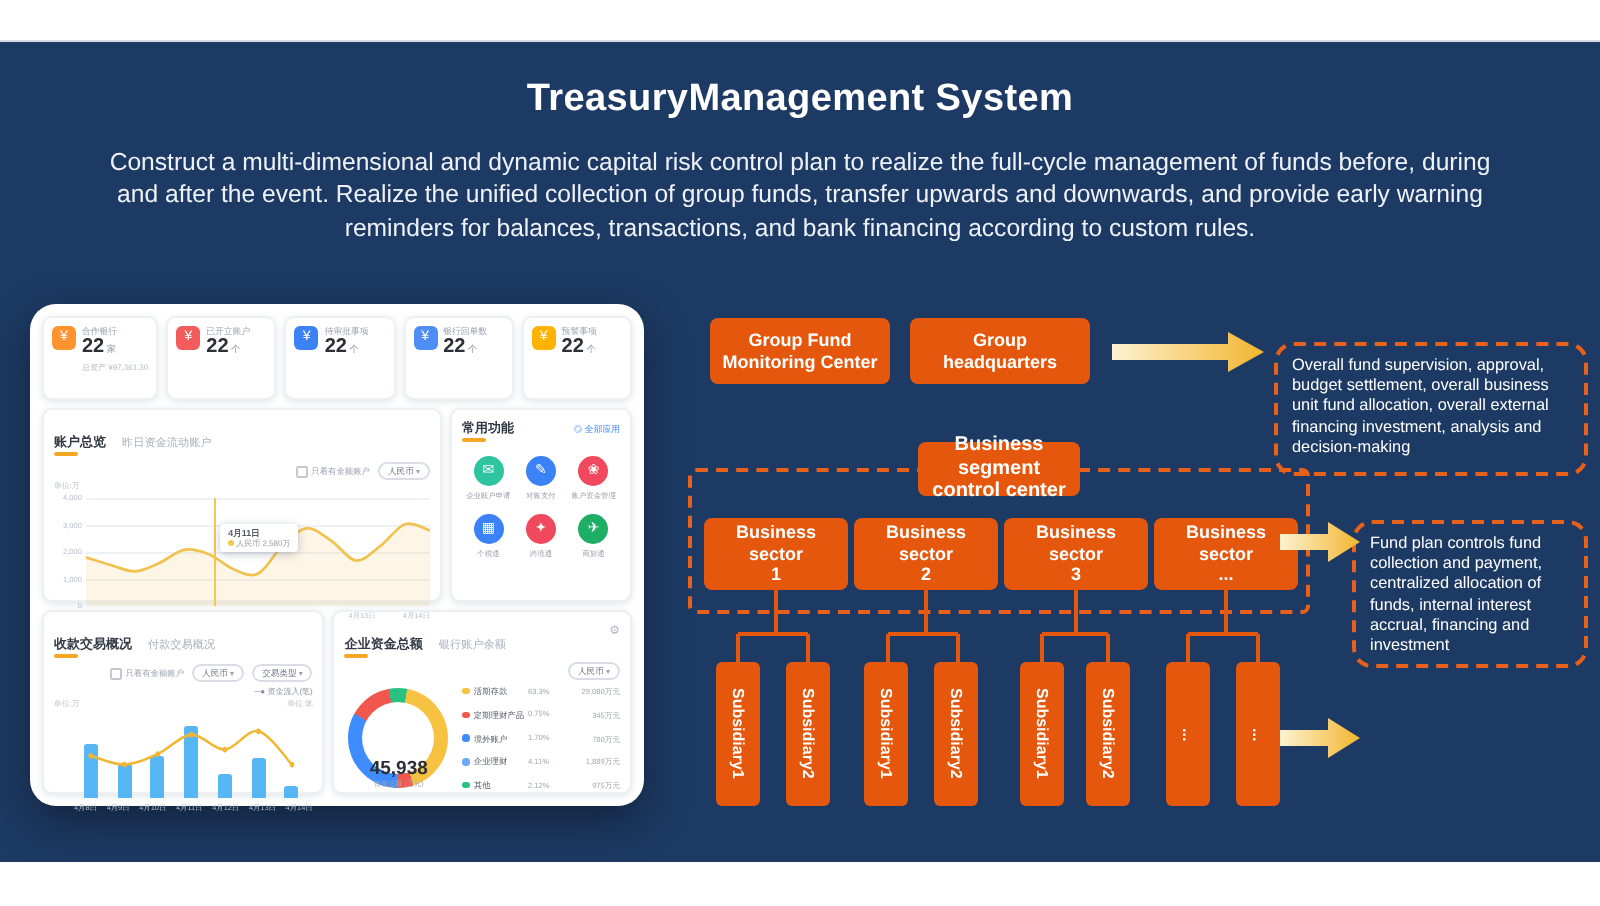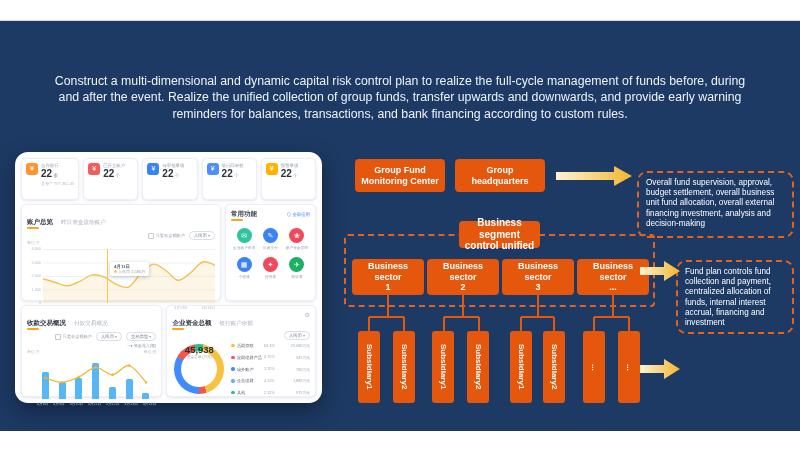--- a/index.html
+++ b/index.html
@@ -61,21 +61,21 @@
   #bar-plot{position:relative;height:44px;margin:1px 2px 0 10px;}
   #bars{position:absolute;inset:0;display:flex;align-items:flex-end;justify-content:space-around;}
   .bar{width:7px;background:#57b6f4;border-radius:1.5px 1.5px 0 0;}
   #bar-line-svg{position:absolute;inset:0;width:100%;height:100%;}
 
   #donut-head{position:relative;}
   .gear{position:absolute;right:0;top:0;font-size:6px;color:#b0b8c2;}
   #donut-content{display:flex;align-items:center;margin-top:3px;}
   #donut-ring{position:relative;width:50px;height:50px;border-radius:50%;flex:none;margin-left:2px;}
   #donut-ring::after{content:"";position:absolute;left:7px;top:7px;width:36px;height:36px;background:#fff;border-radius:50%;}
-  #donut-center{position:absolute;inset:0;display:flex;flex-direction:column;align-items:center;justify-content:flex-start;z-index:2;}
+  #donut-center{position:absolute;inset:0;display:flex;flex-direction:column;align-items:center;justify-content:flex-end;z-index:2;}
   #donut-center .v{font-size:9.5px;font-weight:700;color:#2b2f36;}
   #donut-center .s{font-size:3.6px;color:#a0a7b1;}
   #donut-legend{flex:1;display:flex;flex-direction:column;justify-content:space-between;height:52px;padding-left:7px;}
   .dl-row{display:flex;align-items:center;gap:2px;}
   .dl-dot{width:3.5px;height:3.5px;border-radius:50%;flex:none;}
   .dl-label{font-size:4.2px;color:#565c66;flex:1;white-space:nowrap;}
   .dl-pct{font-size:3.8px;color:#a0a7b1;width:16px;}
   .dl-amt{font-size:3.8px;color:#a0a7b1;width:28px;text-align:right;white-space:nowrap;}
 
   
@@ -86,20 +86,21 @@
   .arrow-svg{position:absolute;z-index:2;}
   #connector-svg{position:absolute;left:340px;top:274px;z-index:1;}
 </style>
 </head>
 <body>
 
 <div id="page">
   <div id="topbar"></div>
   <div id="stage">
 
+    <div class="page-title">TreasuryManagement System</div>
     <div class="page-desc">Construct a multi-dimensional and dynamic capital risk control plan to realize the full-cycle management of funds before, during and after the event. Realize the unified collection of group funds, transfer upwards and downwards, and provide early warning reminders for balances, transactions, and bank financing according to custom rules.</div>
 
     <div id="dashboard">
       <div id="kpi-row">
           <div class="panel kpi-card">
             <span class="kpi-icon" style="background: rgb(255, 147, 48);">¥</span>
             <div class="kpi-right">
               <div class="kpi-label">合作银行</div>
               <div class="kpi-value">22<span class="kpi-unit"> 家</span></div>
               <div class="kpi-footer">总资产 ¥97,361.30</div>
@@ -332,21 +333,21 @@
         </defs>
       <path d="M0,7 L58,7 L58,1 L76,11 L58,21 L58,15 L0,15 Z" fill="url(#ag1)"></path>
     </svg>
 
     <div class="note" style="left:637px;top:122px;width:157px;height:67px;">Overall fund supervision, approval, budget settlement, overall business unit fund allocation, overall external financing investment, analysis and decision-making</div>
 
     <div id="dash-rect"></div>
 
     <div class="obox" style="left:459px;top:200px;width:81px;height:27px;font-size:10px;">
       <span>Business segment</span>
-      <span>control unified</span>
+      <span>control center</span>
     </div>
 
     <div class="obox" style="left:352px;top:238px;width:72px;height:36px;">
       <span>Business sector</span>
         <span>1</span>
     </div>
     <div class="obox" style="left:427px;top:238px;width:72px;height:36px;">
       <span>Business sector</span>
         <span>2</span>
     </div>

